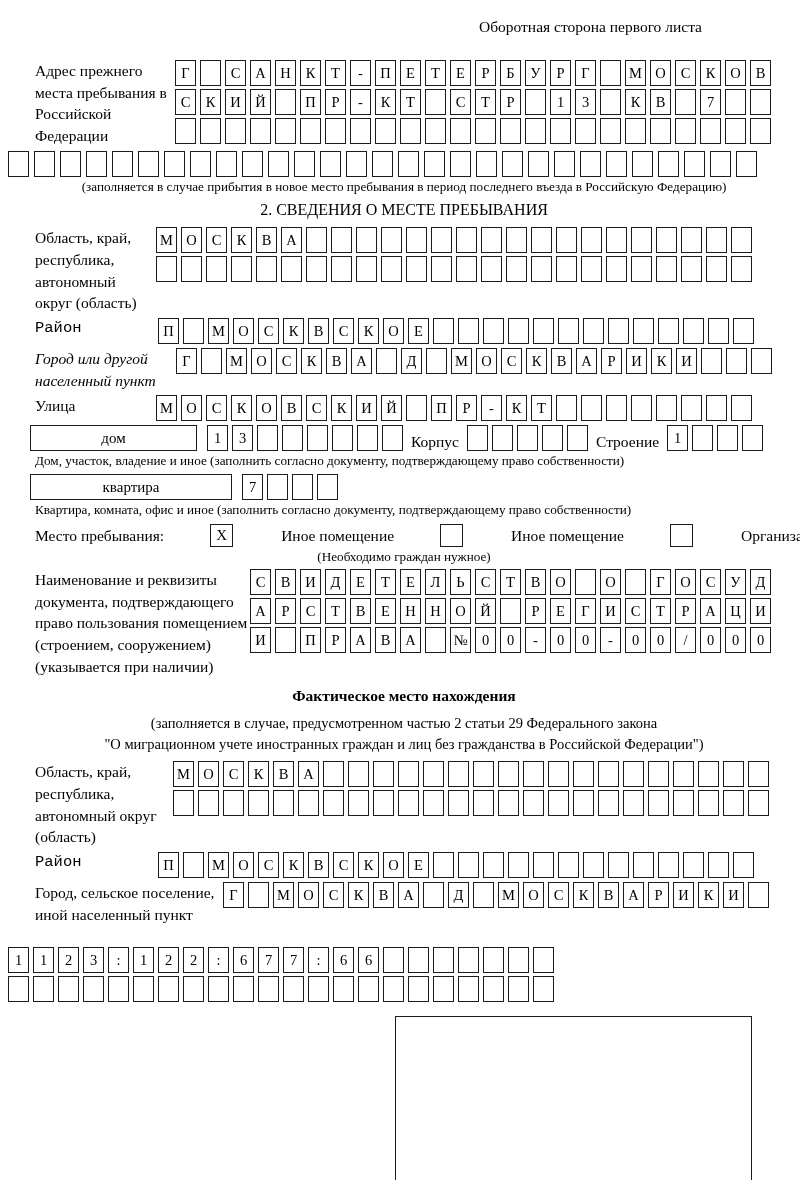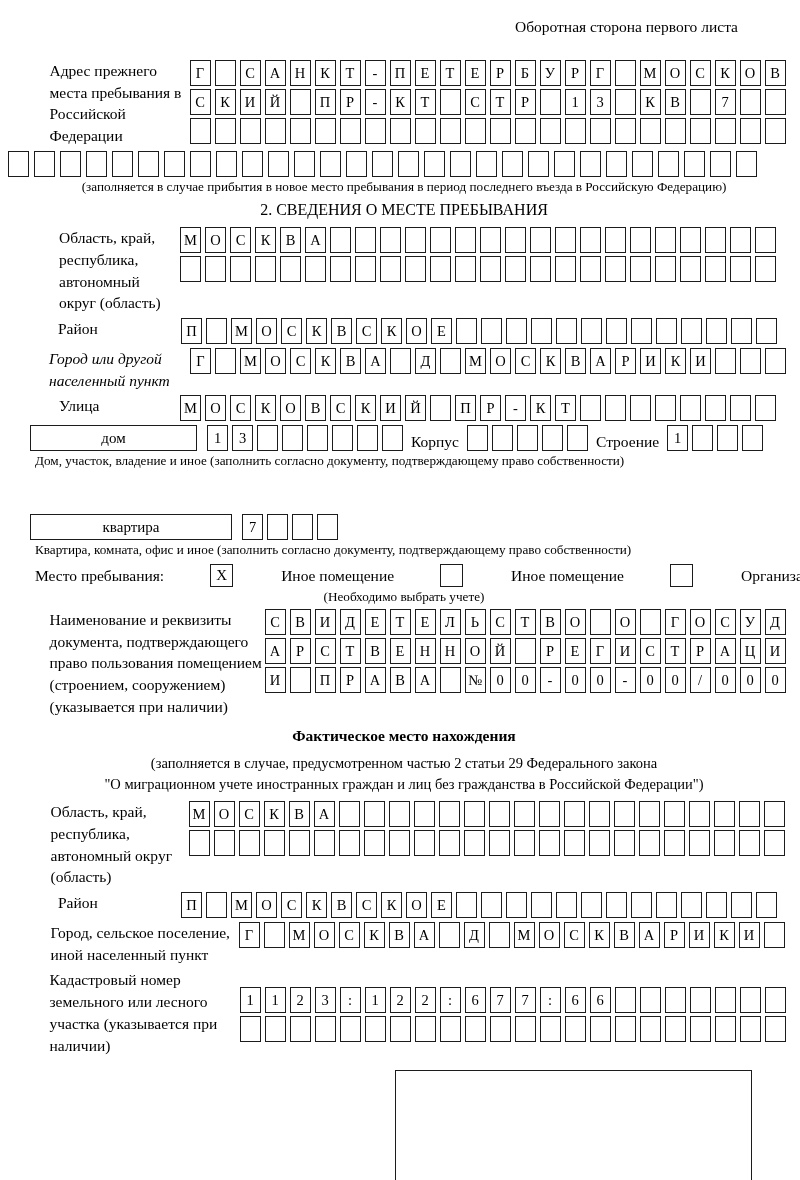--- a/index.html
+++ b/index.html
@@ -3,26 +3,26 @@
 <meta charset="utf-8">
 <style>
   html,body{margin:0;padding:0;background:#fff;}
   body{
     width:800px;height:1180px;box-sizing:border-box;
     padding:8px 0 0 8px;
     font-family:"Liberation Serif","DejaVu Serif",serif;
     color:#000;font-size:15px;
     overflow:hidden;
   }
-  .header-note{ text-align:right; padding-right:62px; margin-top:10px; margin-bottom:24px; font-size:15.5px;}
-  .field{display:flex;align-items:flex-start;margin-bottom:4px;justify-content:center;}
+  .header-note{ text-align:right; padding-right:98px; margin-top:10px; margin-bottom:24px; font-size:15.5px;}
+  .field{display:flex;align-items:flex-start;margin-bottom:4px;}
   .flabel{box-sizing:border-box;padding-left:27px;font-size:15.5px;line-height:1.4;flex:none;}
   .w-a{width:167px;}
   .w-region1{width:148px;}
-  .w-district{width:150px;}
+  .w-district{width:150px;font-family:Liberation Mono, monospace;}
   .w-city1{width:168px;font-style:italic;}
   .w-street{width:148px;}
   .w-doc{width:242px;}
   .w-region2{width:165px;}
   .w-city2{width:215px;}
   .w-cad{width:217px;}
   .rows{display:flex;flex-direction:column;gap:3px;}
   .boxrow{display:flex;gap:4px;flex:none;}
   .boxrow.wide{gap:5px;margin:3px 0 2px 0;}
   .cell{
@@ -36,21 +36,21 @@
   .sec-title{text-align:center;font-weight:normal;font-size:16px;margin:6px 0 8px 0;}
   .sub-title{text-align:center;font-weight:bold;font-size:15.5px;margin:10px 0 8px 0;}
   .note-center{text-align:center;font-size:14.5px;line-height:1.45;}
   
   .inline-row{display:flex;align-items:flex-end;margin:4px 0 2px 0;}
   .named-box{
     box-sizing:content-box;border:1.5px solid #1c1c1c;height:24px;line-height:24px;
     text-align:center;margin-left:22px;flex:none;font-size:15px;
   }
   .nb-house{width:165px;margin-right:10px;}
-  .nb-apt{width:200px;margin-right:10px;margin-top:40px;}
+  .nb-apt{width:200px;margin-right:10px;}
   .inline-label{margin:0 8px;font-size:15.5px;flex:none;}
   
   .stay-row{display:flex;align-items:center;padding-left:27px;margin:6px 0 2px 0;gap:36px;}
   .chk{
     box-sizing:content-box;display:inline-block;width:21px;height:21px;border:1.5px solid #1c1c1c;
     text-align:center;line-height:21px;font-size:15px;margin:0 12px 0 10px;flex:none;
   }
   .opt-label{font-size:15.5px;flex:none;}
   
   .stamp-wrap{margin-top:14px;}
@@ -371,21 +371,21 @@
 
 <div class="stay-row">
   <span class="opt-label">Место пребывания:</span>
   <span class="chk">X</span>
   <span class="opt-label">Иное помещение</span>
   <span class="chk"></span>
   <span class="opt-label">Иное помещение</span>
   <span class="chk"></span>
   <span class="opt-label">Организация</span>
 </div>
-<div class="caption center">(Необходимо выбрать учете)</div>
+<div class="caption center">(Необходимо граждан нужное)</div>
 
 <div class="field" style="margin-top:2px;">
   <div class="flabel w-doc">Наименование и реквизиты документа, подтверждающего право пользования помещением (строением, сооружением) (указывается при наличии)</div>
   <div class="rows">
     <div class="boxrow">
         <span class="cell">С</span>
         <span class="cell">В</span>
         <span class="cell">И</span>
         <span class="cell">Д</span>
         <span class="cell">Е</span>
@@ -569,21 +569,20 @@
       <span class="cell">А</span>
       <span class="cell">Р</span>
       <span class="cell">И</span>
       <span class="cell">К</span>
       <span class="cell">И</span>
       <span class="cell"></span>
     </div>
 </div>
 
 <div class="field">
-  <div class="flabel w-cad">Кадастровый номер земельного или лесного участка (указывается при наличии)</div>
   <div class="rows" style="margin-top:18px;">
     <div class="boxrow">
         <span class="cell">1</span>
         <span class="cell">1</span>
         <span class="cell">2</span>
         <span class="cell">3</span>
         <span class="cell">:</span>
         <span class="cell">1</span>
         <span class="cell">2</span>
         <span class="cell">2</span>

